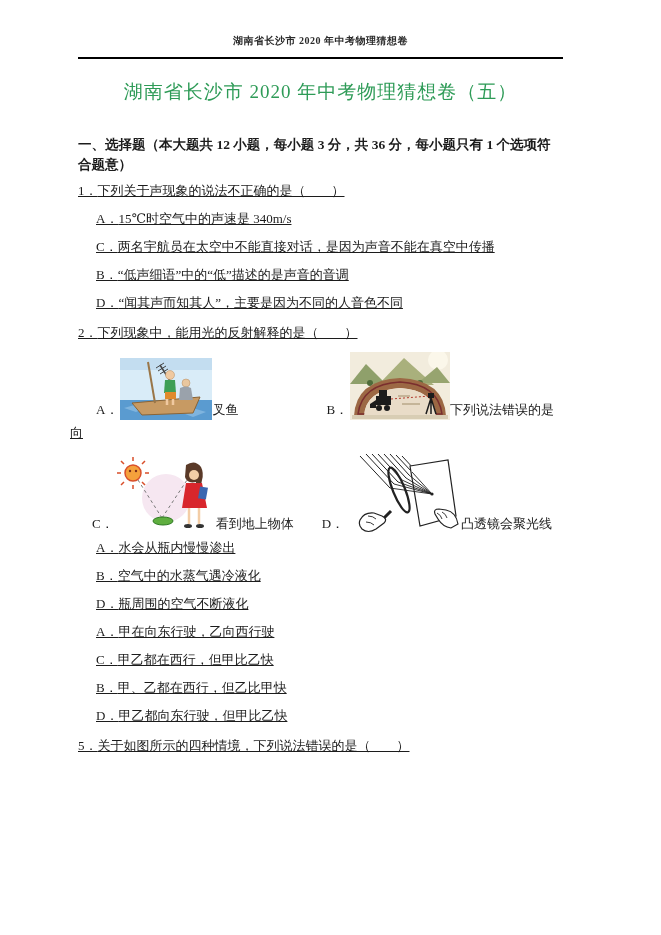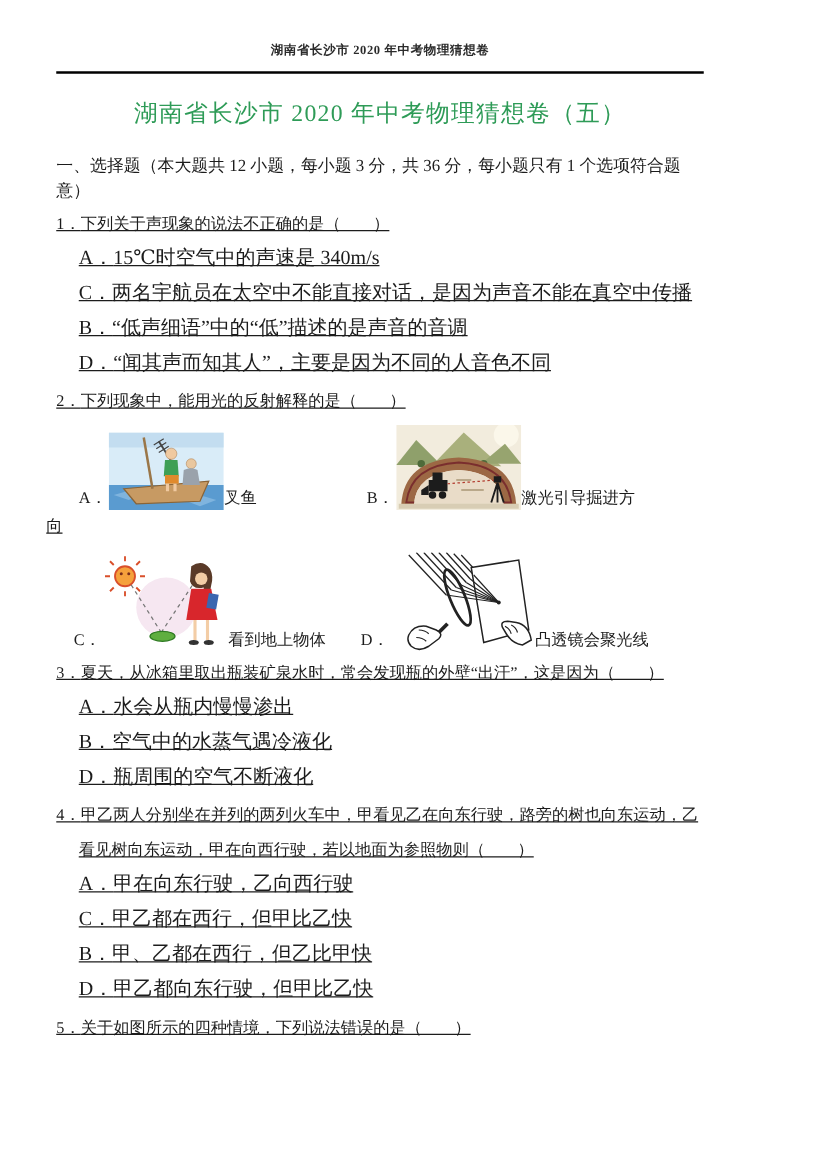--- a/index.html
+++ b/index.html
@@ -1,36 +1,36 @@
 <!DOCTYPE html>
 <html><head>
 <meta charset="utf-8">
 <style>
   html,body{margin:0;padding:0;}
   body{
     width:661px;height:935px;background:#ffffff;overflow:hidden;
     font-family:"Liberation Serif","DejaVu Serif",serif;
     color:#1c1c1c;
   }
-  .page{box-sizing:border-box;width:661px;height:713px;padding:34px 98px 0 45px;}
+  .page{box-sizing:border-box;width:661px;height:713px;padding:34px 98px 0 78px;}
   .running-head{
     text-align:center;font-size:10px;font-weight:bold;color:#2b2b2b;
     letter-spacing:0.5px;line-height:14px;
   }
   .head-rule{border:none;border-top:2px solid #000;margin:9px 0 0 0;}
   .doc-title{
     text-align:center;color:#2e9b57;font-weight:normal;font-size:19px;
     line-height:26px;margin-top:20px;letter-spacing:1px;
   }
   .section-head{
-    font-weight:normal;font-size:13.5px;line-height:20px;margin-top:18px;
+    font-weight:bold;font-size:13.5px;line-height:20px;margin-top:30px;
   }
   p{margin:0;text-decoration:underline;}
   .stem{font-size:13px;line-height:28px;padding-left:18px;text-indent:-18px;margin-top:2px;}
-  .opt{font-size:16px;line-height:28px;margin-left:18px;}
+  .opt{font-size:13px;line-height:28px;margin-left:18px;}
   .fig-row{display:flex;align-items:flex-end;margin-top:5px;}
   .fig-row.second{margin-top:8px;}
   .fig-group{display:flex;align-items:flex-end;font-size:13px;line-height:20px;}
   .fig-group .fig-label{margin-right:2px;}
   .fig-group svg{display:block;}
   .fig-caption{white-space:nowrap;}
   .grp-a{margin-left:18px;}
   .grp-b{margin-left:88px;}
   .grp-c{margin-left:14px;}
   .grp-d{margin-left:28px;}
@@ -102,21 +102,21 @@
           <line x1="52" y1="52" x2="70" y2="52" stroke="#b9a88a" stroke-width="1.5"></line>
           <rect x="26" y="44" width="15" height="9" fill="#1c1c1c"></rect>
           <rect x="29" y="38" width="8" height="7" fill="#1c1c1c"></rect>
           <path d="M26 48 l-6 4 v4 h6 z" fill="#1c1c1c"></path>
           <circle cx="29" cy="56" r="3" fill="#1c1c1c"></circle>
           <circle cx="37" cy="56" r="3" fill="#1c1c1c"></circle>
           <line x1="41" y1="47" x2="80" y2="44" stroke="#b23b2e" stroke-width="1" stroke-dasharray="2 2"></line>
           <rect x="78" y="41" width="6" height="5" fill="#1c1c1c"></rect>
           <path d="M81 46 L76 62 M81 46 L86 62 M81 46 L81 62" stroke="#1c1c1c" stroke-width="1.5" fill="none"></path>
         </svg>
-        <span class="fig-caption">激光引导掘进方</span>
+        <span class="fig-caption">下列说法错误的是</span>
       </div>
     </div>
     <p class="wrap-line">向</p>
 
     <div class="fig-row second">
       <div class="fig-group grp-c">
         <span class="fig-label">C．</span>
         <svg width="100" height="78" viewBox="0 0 100 78">
           <rect width="100" height="78" fill="#ffffff"></rect>
           <circle cx="50" cy="42" r="24" fill="#f6e7f1"></circle>
@@ -170,28 +170,26 @@
           <path d="M22 62 q5 0 8 3 M20 68 q5 0 8 3" stroke="#222" stroke-width="0.9" fill="none"></path>
           <path d="M112 70 q-2 -12 -12 -14 l-7 -1 q-6 0 -4 5 l3 5 q5 8 13 9 z" fill="#fff" stroke="#222" stroke-width="1.2"></path>
           <path d="M96 58 q4 2 5 6 M91 59 q4 2 5 6" stroke="#222" stroke-width="0.9" fill="none"></path>
         </svg>
         <span class="fig-caption">凸透镜会聚光线</span>
       </div>
     </div>
   </div>
 
   <div class="q-block">
-    <p class="stem"><span>3．</span><span>夏天，从冰箱里取出瓶装矿泉水时，常会发现瓶的外壁“出汗”，这是因为（　　）</span></p>
     <p class="opt"><span>A．</span><span>水会从瓶内慢慢渗出</span></p>
     <p class="opt"><span>B．</span><span>空气中的水蒸气遇冷液化</span></p>
     <p class="opt"><span>D．</span><span>瓶周围的空气不断液化</span></p>
   </div>
 
   <div class="q-block">
-    <p class="stem"><span>4．</span><span>甲乙两人分别坐在并列的两列火车中，甲看见乙在向东行驶，路旁的树也向东运动，乙看见树向东运动，甲在向西行驶，若以地面为参照物则（　　）</span></p>
     <p class="opt"><span>A．</span><span>甲在向东行驶，乙向西行驶</span></p>
     <p class="opt"><span>C．</span><span>甲乙都在西行，但甲比乙快</span></p>
     <p class="opt"><span>B．</span><span>甲、乙都在西行，但乙比甲快</span></p>
     <p class="opt"><span>D．</span><span>甲乙都向东行驶，但甲比乙快</span></p>
   </div>
 
   <div class="q-block">
     <p class="stem"><span>5．</span><span>关于如图所示的四种情境，下列说法错误的是（　　）</span></p>
   </div>
 

